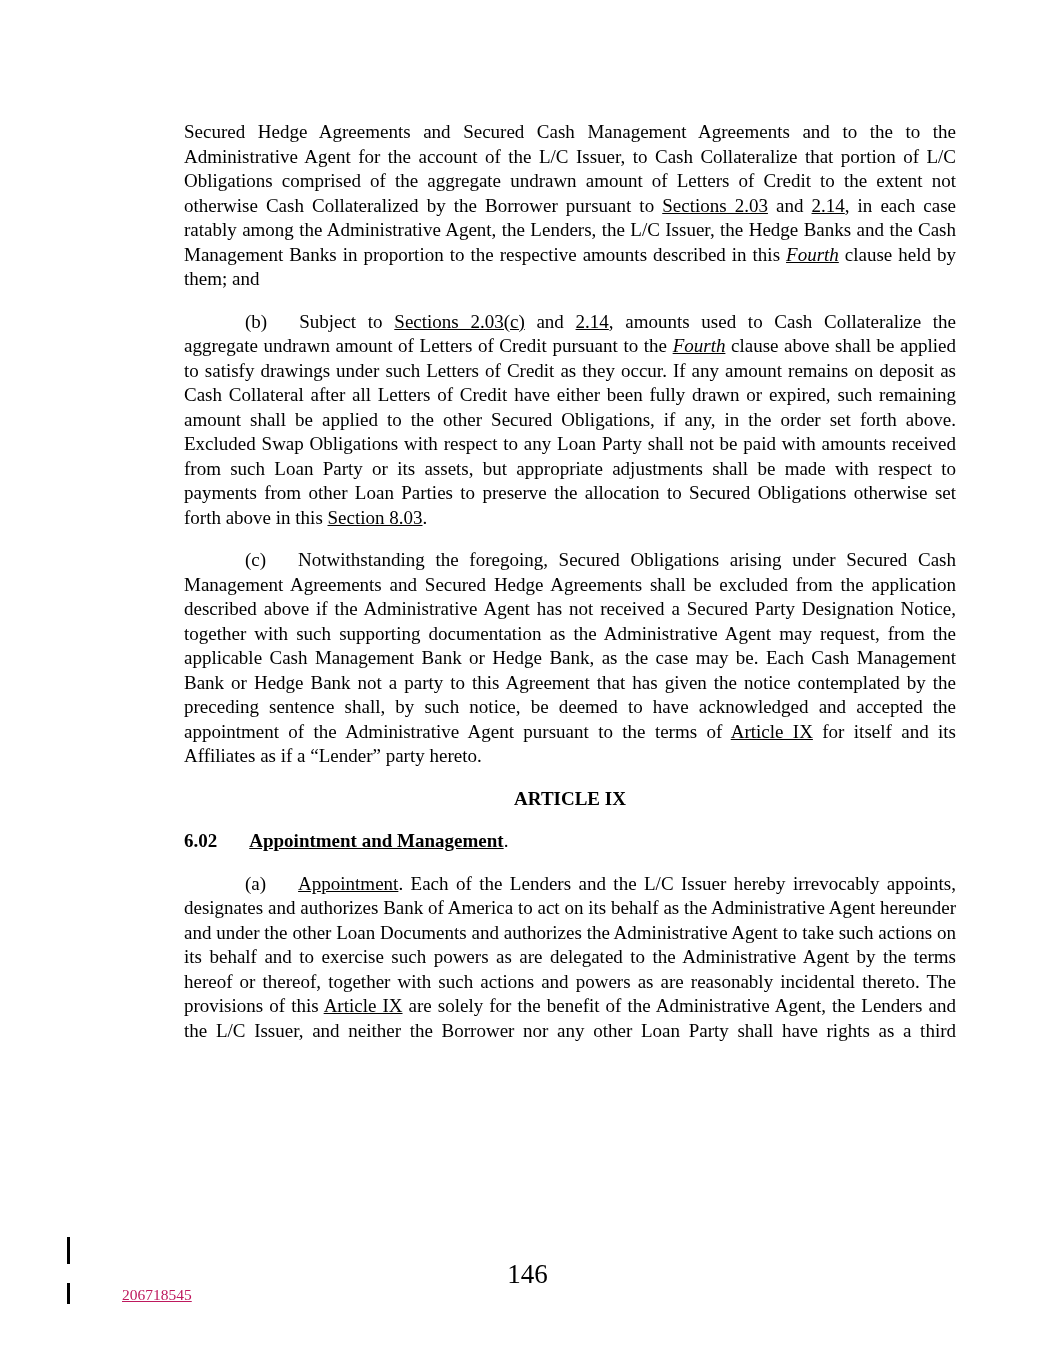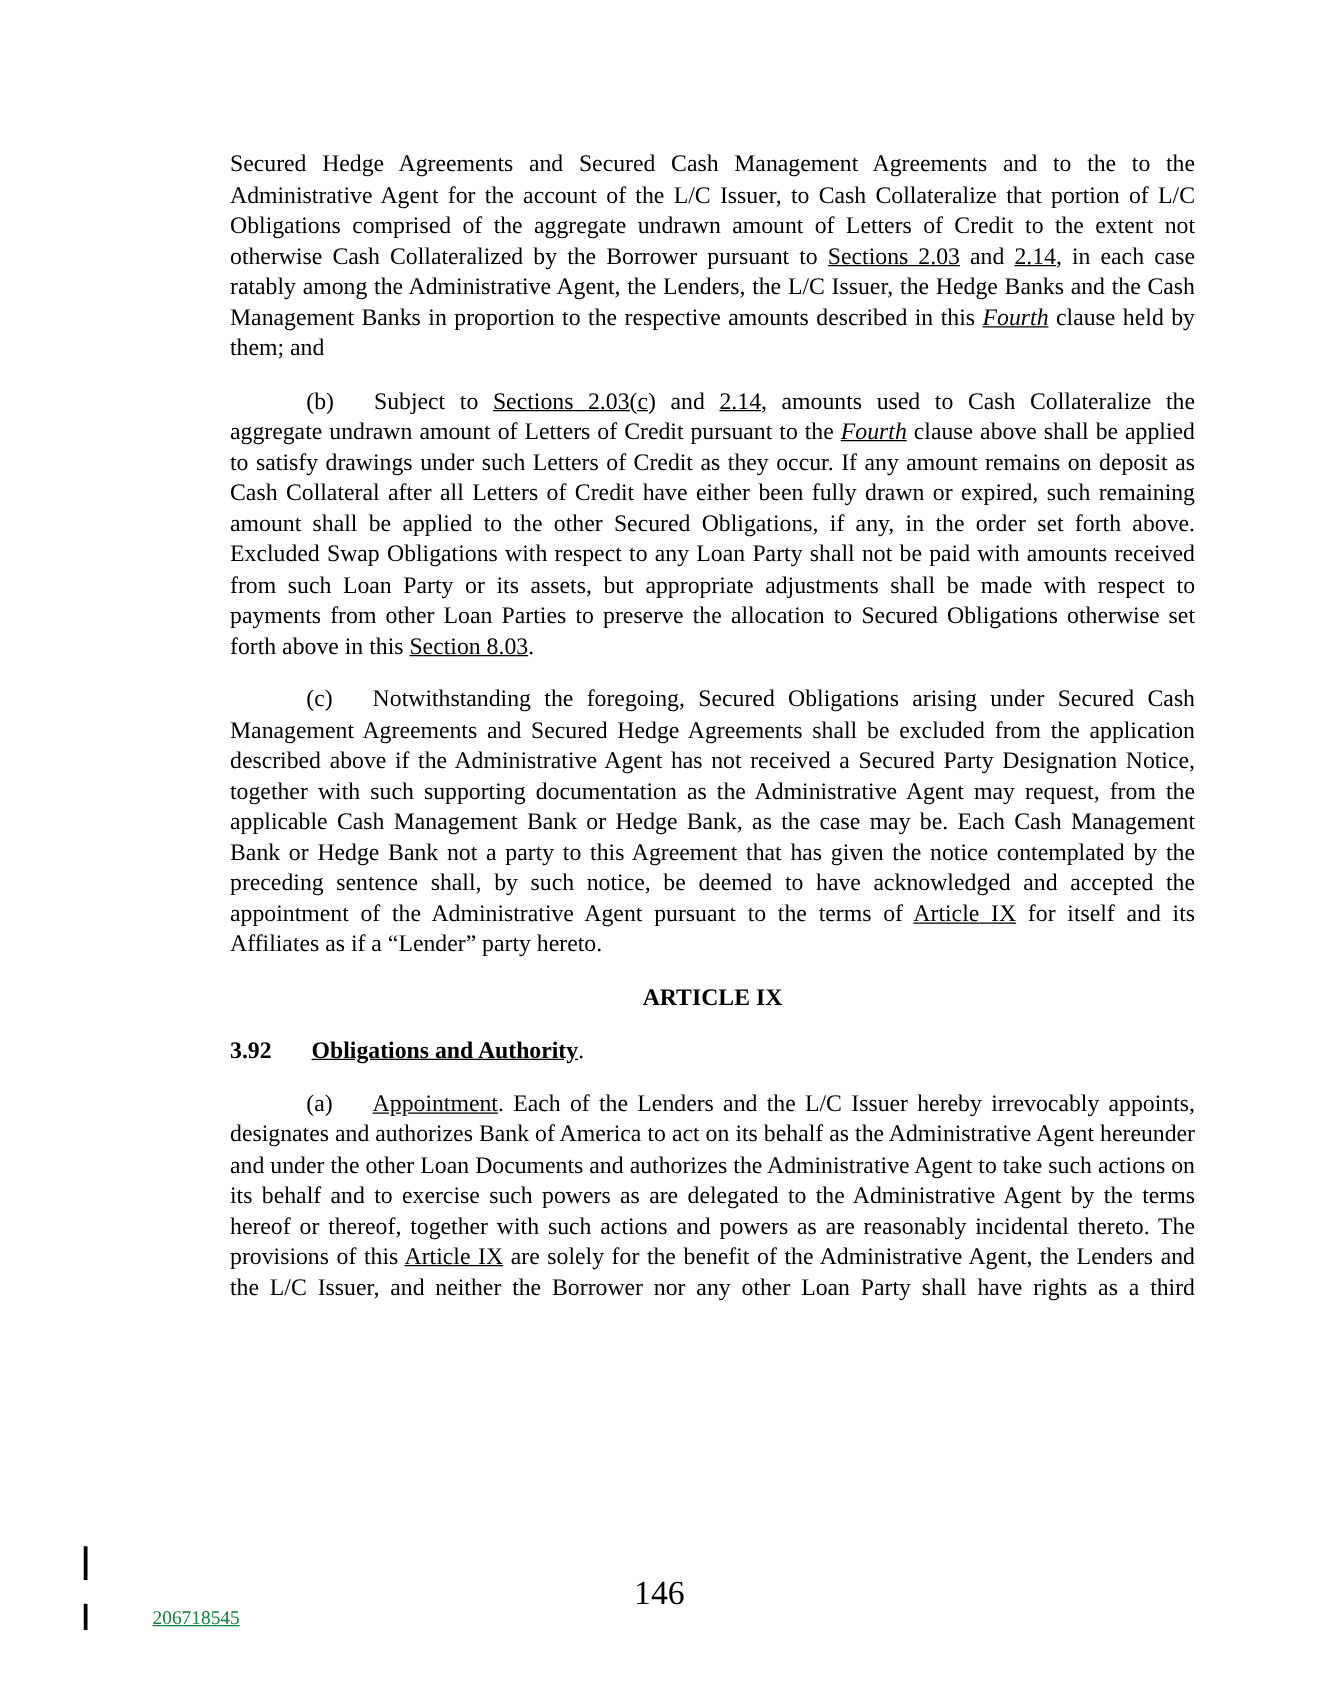--- a/index.html
+++ b/index.html
@@ -64,24 +64,24 @@
 </head>
 <body>
 
 <div class="page">
 
   <div class="content">
       <p class="body"><span class="">Secured Hedge Agreements and Secured Cash Management Agreements and to the to the Administrative Agent for the account of the L/C Issuer, to Cash Collateralize that portion of L/C Obligations comprised of the aggregate undrawn amount of Letters of Credit to the extent not otherwise Cash Collateralized by the Borrower pursuant to </span><span class="u">Sections 2.03</span><span class=""> and </span><span class="u">2.14</span><span class="">, in each case ratably among the Administrative Agent, the Lenders, the L/C Issuer, the Hedge Banks and the Cash Management Banks in proportion to the respective amounts described in this </span><span class="u i">Fourth</span><span class=""> clause held by them; and</span></p>
       <p class="body indent"><span class="">(b)</span><span class="tab"></span><span class="">Subject to </span><span class="u">Sections 2.03(c)</span><span class=""> and </span><span class="u">2.14</span><span class="">, amounts used to Cash Collateralize the aggregate undrawn amount of Letters of Credit pursuant to the </span><span class="u i">Fourth</span><span class=""> clause above shall be applied to satisfy drawings under such Letters of Credit as they occur. If any amount remains on deposit as Cash Collateral after all Letters of Credit have either been fully drawn or expired, such remaining amount shall be applied to the other Secured Obligations, if any, in the order set forth above. Excluded Swap Obligations with respect to any Loan Party shall not be paid with amounts received from such Loan Party or its assets, but appropriate adjustments shall be made with respect to payments from other Loan Parties to preserve the allocation to Secured Obligations otherwise set forth above in this </span><span class="u">Section 8.03</span><span class="">.</span></p>
       <p class="body indent"><span class="">(c)</span><span class="tab"></span><span class="">Notwithstanding the foregoing, Secured Obligations arising under Secured Cash Management Agreements and Secured Hedge Agreements shall be excluded from the application described above if the Administrative Agent has not received a Secured Party Designation Notice, together with such supporting documentation as the Administrative Agent may request, from the applicable Cash Management Bank or Hedge Bank, as the case may be. Each Cash Management Bank or Hedge Bank not a party to this Agreement that has given the notice contemplated by the preceding sentence shall, by such notice, be deemed to have acknowledged and accepted the appointment of the Administrative Agent pursuant to the terms of </span><span class="u">Article IX</span><span class=""> for itself and its Affiliates as if a “Lender” party hereto.</span></p>
       <p class="center"><span class="b">ARTICLE IX</span></p>
-      <p class="section"><span class="b">3.92</span><span class="tab"></span><span class="u b">Obligations and Authority</span><span class="">.</span></p>
+      <p class="section"><span class="b">6.02</span><span class="tab"></span><span class="u b">Appointment and Management</span><span class="">.</span></p>
       <p class="body indent justify-last"><span class="">(a)</span><span class="tab"></span><span class="u">Appointment</span><span class="">. Each of the Lenders and the L/C Issuer hereby irrevocably appoints, designates and authorizes Bank of America to act on its behalf as the Administrative Agent hereunder and under the other Loan Documents and authorizes the Administrative Agent to take such actions on its behalf and to exercise such powers as are delegated to the Administrative Agent by the terms hereof or thereof, together with such actions and powers as are reasonably incidental thereto. The provisions of this </span><span class="u">Article IX</span><span class=""> are solely for the benefit of the Administrative Agent, the Lenders and the L/C Issuer, and neither the Borrower nor any other Loan Party shall have rights as a third</span></p>
     </div>
 
   <div class="change-bar bar1"></div>
   <div class="change-bar bar2"></div>
 
   <div class="page-number">146</div>
 
-  <a class="doc-id" style="color: #15803d;">206718545</a>
+  <a class="doc-id" style="color: #be185d;">206718545</a>
 
 </div>
 
 </body></html>

